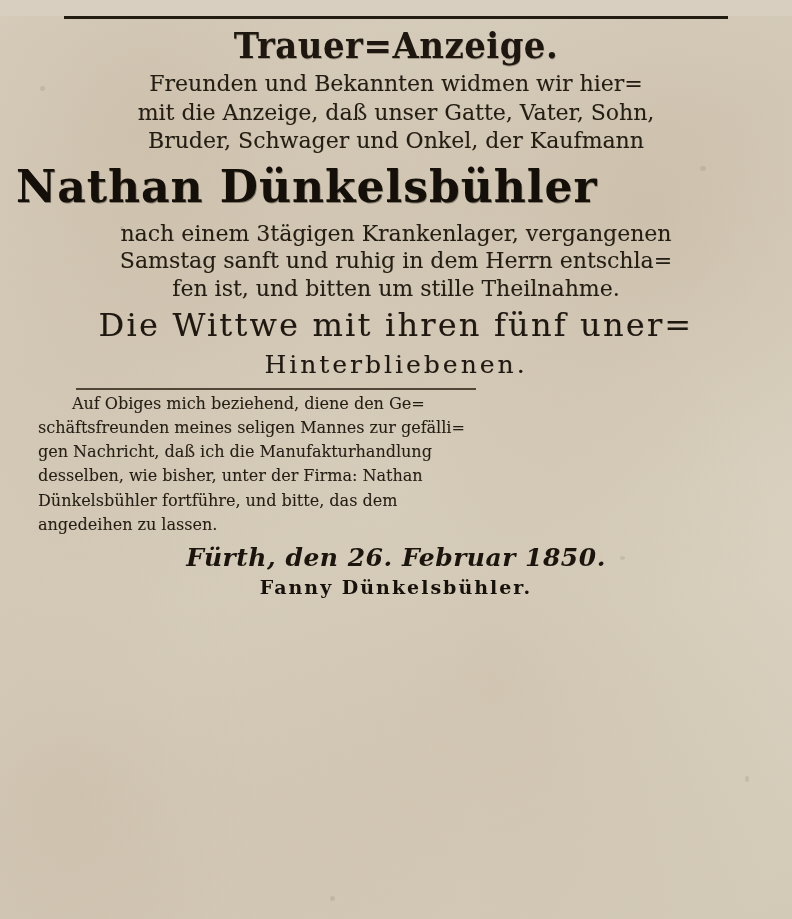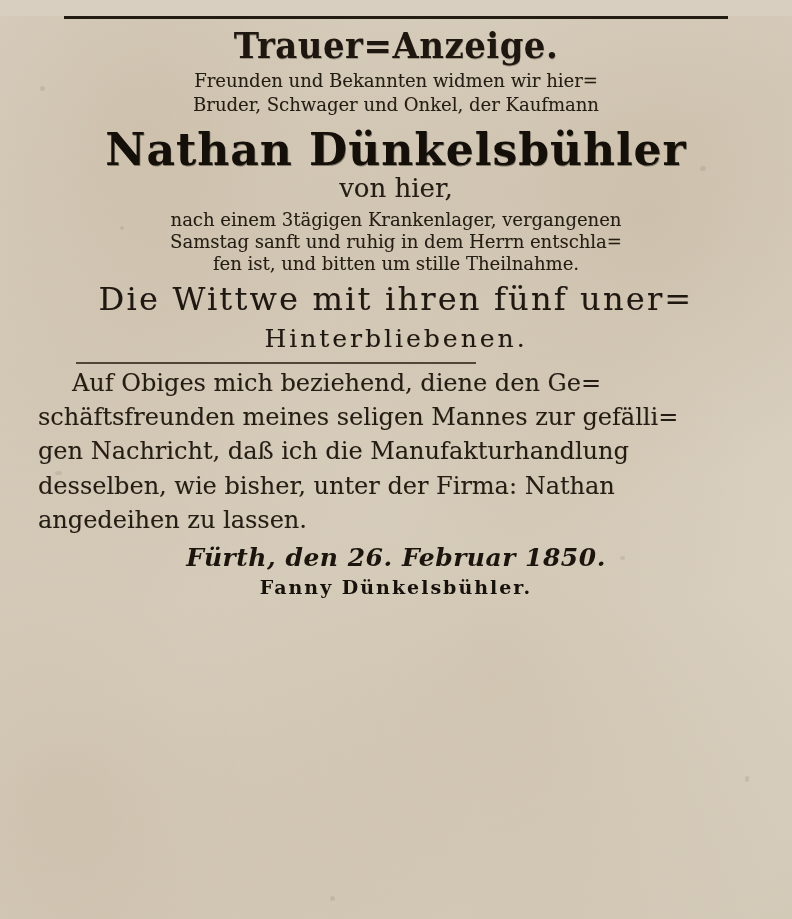--- a/index.html
+++ b/index.html
@@ -50,35 +50,34 @@
     font-weight: bold;
     font-size: 35px;
     letter-spacing: 0.5px;
     color: #1d1710;
     margin: 6px 0 4px 0;
     text-shadow: 0.5px 0.5px 0 rgba(60,48,34,0.35);
     transform: scaleX(0.97);
   }
   .para {
     text-align: center;
-    font-size: 18px;
+    font-size: 22px;
     line-height: 1.24;
     color: #241d14;
     margin: 2px 34px;
     font-family: "DejaVu Serif", serif;
     text-shadow: 0.4px 0.4px 0 rgba(70,56,40,0.28);
   }
   .para.tight { margin: 0 26px; }
   .name-big {
-    text-align: center;
     font-weight: bold;
     font-size: 44px;
     line-height: 1.05;
     color: #140f09;
-    margin: 10px 0 0 0;
+    margin: 10px 0 10px 0;
     letter-spacing: 1px;
     text-shadow: 0.7px 0.7px 0 rgba(40,30,20,0.45);
   }
   .sub-center {
     text-align: center;
     font-size: 26px;
     color: #241d14;
     margin: 0 0 6px 0;
     text-shadow: 0.4px 0.4px 0 rgba(70,56,40,0.28);
   }
@@ -91,21 +90,21 @@
     margin: 3px 18px;
     text-shadow: 0.4px 0.4px 0 rgba(70,56,40,0.3);
   }
   .spaced.big {
     font-size: 25px;
     letter-spacing: 3px;
   }
   .block2 {
     text-align: justify;
     text-align-last: left;
-    font-size: 24px;
+    font-size: 16px;
     line-height: 1.26;
     color: #241d14;
     margin: 4px 22px 2px 22px;
     text-shadow: 0.4px 0.4px 0 rgba(70,56,40,0.26);
   }
   .block2 .indent { display: inline-block; width: 34px; }
   .place-line {
     text-align: center;
     font-size: 25px;
     font-weight: bold;
@@ -134,36 +133,37 @@
   <div class="speckle" style="left:620px; top:540px; width:5px;  height:4px;"></div>
   <div class="speckle" style="left:55px;  top:455px; width:7px;  height:4px;"></div>
   <div class="speckle" style="left:330px; top:880px; width:5px;  height:5px;"></div>
   <div class="speckle" style="left:745px; top:760px; width:4px;  height:6px;"></div>
 
   <hr class="rule">
 
   <div class="headline">Trauer=Anzeige.</div>
 
   <div class="para">Freunden und Bekannten widmen wir hier=</div>
+  <div class="para tight">mit die Anzeige, daß unser Gatte, Vater, Sohn,</div>
   <div class="para tight">Bruder, Schwager und Onkel, der Kaufmann</div>
 
   <div class="name-big">Nathan Dünkelsbühler</div>
-  <div class="sub-center">von hier,</div>
 
   <div class="para tight">nach einem 3tägigen Krankenlager, vergangenen</div>
   <div class="para tight">Samstag sanft und ruhig in dem Herrn entschla=</div>
   <div class="para tight">fen ist, und bitten um stille Theilnahme.</div>
 
   <div class="spaced">Die Wittwe mit ihren fünf uner=</div>
   <div class="spaced big">Hinterbliebenen.</div>
 
   <hr class="rule short">
 
   <div class="block2"><span class="indent"></span><span>Auf Obiges mich beziehend, diene den Ge=</span></div>
   <div class="block2">schäftsfreunden meines seligen Mannes zur gefälli=</div>
   <div class="block2">gen Nachricht, daß ich die Manufakturhandlung</div>
   <div class="block2">desselben, wie bisher, unter der Firma: Nathan</div>
+  <div class="block2">Dünkelsbühler fortführe, und bitte, das dem</div>
   <div class="block2">angedeihen zu lassen.</div>
 
   <div class="place-line">Fürth, den 26. Februar 1850.</div>
   <div class="signature">Fanny Dünkelsbühler.</div>
 
 </div>
 
 </body></html>

